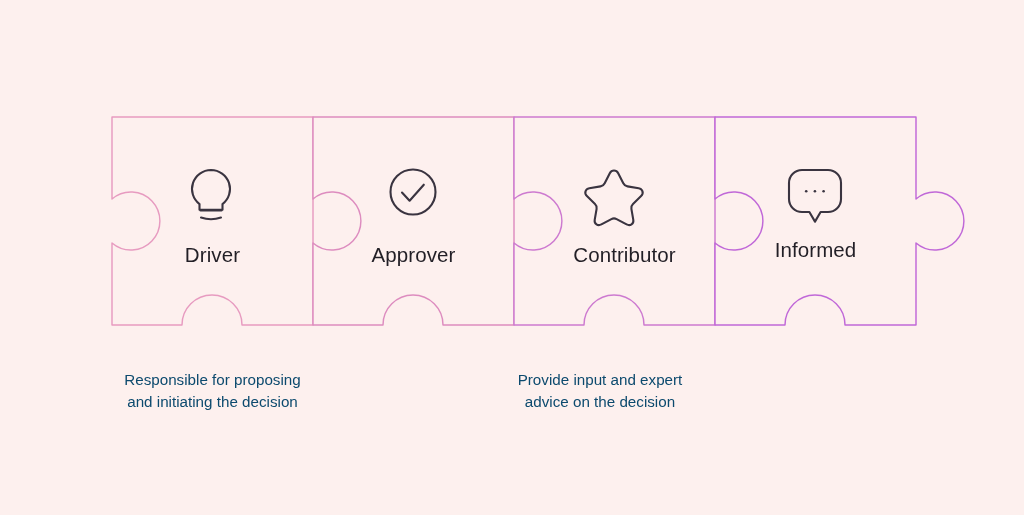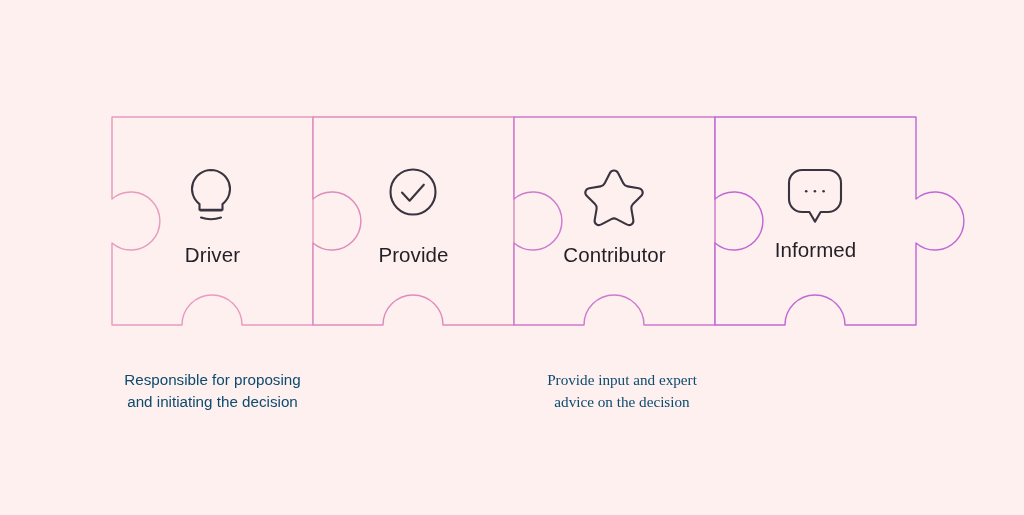--- a/index.html
+++ b/index.html
@@ -140,31 +140,31 @@
     </g>
   </svg>
 
   <div class="piece-layer">
 
     <div class="piece-cell" style="left:112px; top:243px; width:201px;">
       <div class="piece-title">Driver</div>
     </div>
 
     <div class="piece-cell" style="left:313px; top:243px; width:201px;">
-      <div class="piece-title">Provide</div>
+      <div class="piece-title">Approver</div>
     </div>
 
-    <div class="piece-cell" style="left:514px; top:243px; width:201px;">
+    <div class="piece-cell" style="left:514px; top:243px; width:201px;padding-left:10px;">
       <div class="piece-title">Contributor</div>
     </div>
 
     <div class="piece-cell" style="left:715px; top:238px; width:201px;">
       <div class="piece-title">Informed</div>
     </div>
 
     <div class="caption-cell" style="left:116px; top:369px; width:193px;">Responsible for proposing and initiating the decision</div>
 
 
-    <div class="caption-cell" style="left:528px; top:369px; width:188px;font-family:Liberation Serif, serif;">Provide input and expert advice on the decision</div>
+    <div class="caption-cell" style="left:506px; top:369px; width:188px;">Provide input and expert advice on the decision</div>
 
 
   </div>
 </div>
 
 </body></html>

